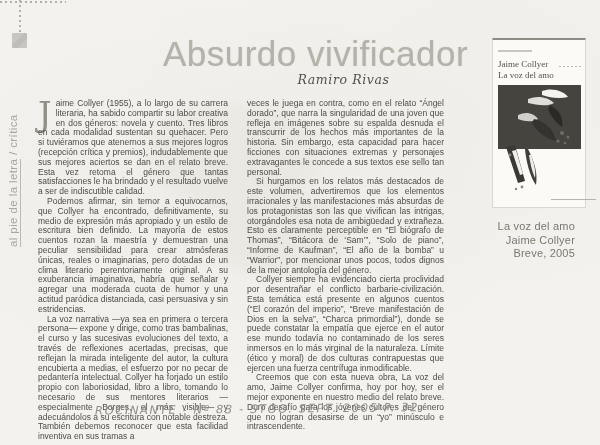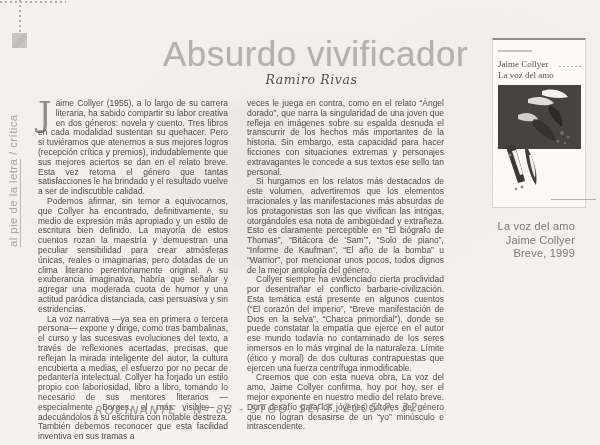--- a/index.html
+++ b/index.html
@@ -35,21 +35,21 @@
   .g1{left:150px;top:105px;width:170px;height:95px;}
   .g2{left:215px;top:195px;width:130px;height:80px;}
   .g3{left:500px;top:168px;width:75px;height:34px;opacity:0.7;}
   
   .title{
     position:absolute;left:150px;top:26px;width:315px;text-align:center;
     font-size:35px;font-weight:400;letter-spacing:0.5px;color:#b5b2a9;
     text-shadow:0 0 1px rgba(181,178,169,0.6);margin:8px;
   }
   .byline{
-    position:absolute;left:244px;top:72px;width:135px;text-align:center;
+    position:absolute;left:276px;top:72px;width:135px;text-align:center;
     font-family:"DejaVu Serif",serif;font-style:italic;
     font-size:12.5px;color:#55524b;letter-spacing:0.6px;
   }
   
   .col{
     position:absolute;top:99px;
     font-size:8.5px;line-height:9.8px;color:#4f4c45;text-align:justify;
   }
   .col1{left:38px;width:190px;}
   .col2{left:247px;width:197px;}
@@ -146,18 +146,18 @@
       <circle cx="24" cy="102" r="1.4" fill="#8a8881"></circle>
       <circle cx="18" cy="104" r="1.2" fill="#8a8881"></circle>
     </svg>
   </div>
 
   <div class="info-rule"></div>
 
   <div class="book-info">
     <div>La voz del amo</div>
     <div>Jaime Collyer</div>
-    <div>Breve, 1999</div>
+    <div>Breve, 2005</div>
   </div>
 
   <div class="handwriting">ROCINANTE - Nº 83 - STGO. SEPT. 2005   P. 32</div>
 
 </div>
 
 </body></html>

